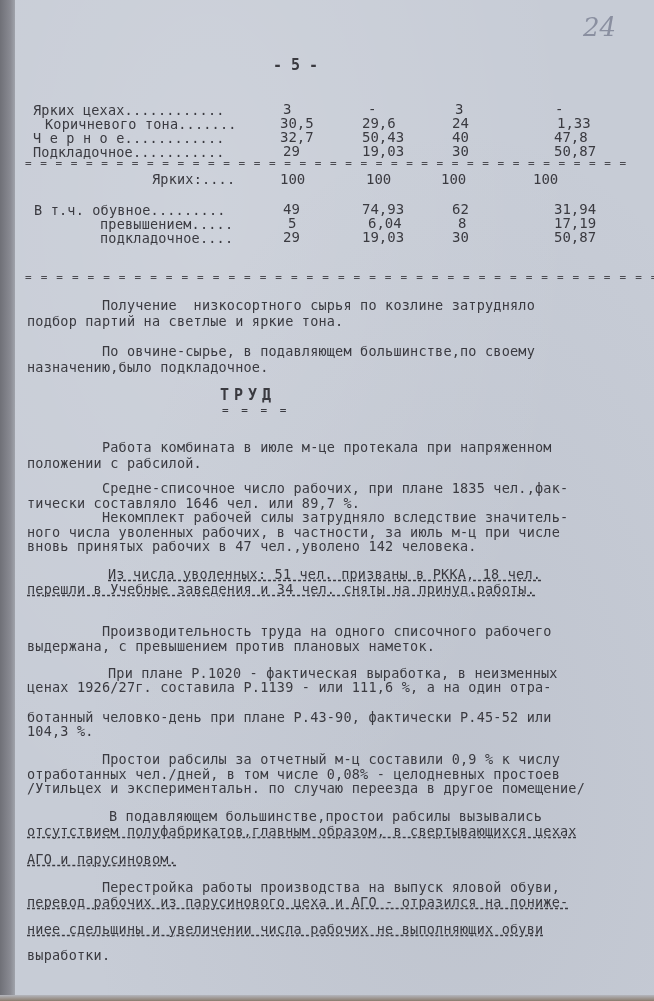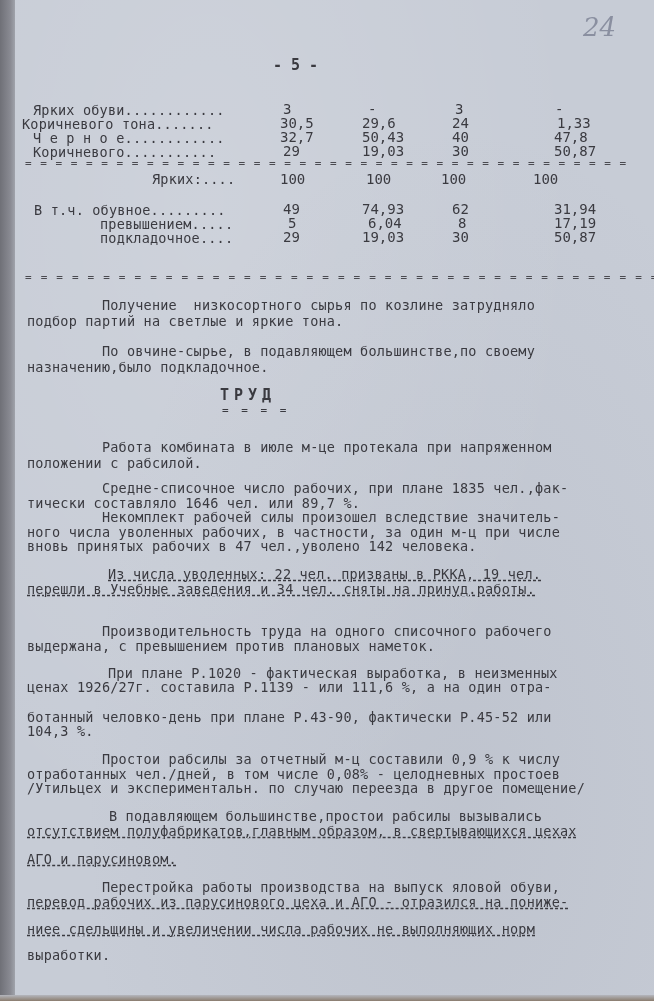--- a/index.html
+++ b/index.html
@@ -39,39 +39,39 @@
 </head>
 <body>
 
 <div class="edge-left"></div>
 <div class="page"></div>
 
 <div class="handwritten">24</div>
 <div class="pagenum">- 5 -</div>
 
 <div>
-  <div class="t" style="left:33px;top:103px">Ярких обуви............</div>
+  <div class="t" style="left:33px;top:103px">Ярких цехах............</div>
   <div class="num" style="left:283px;top:102px">3</div>
   <div class="num" style="left:368px;top:102px">-</div>
   <div class="num" style="left:455px;top:102px">3</div>
   <div class="num" style="left:555px;top:102px">-</div>
 
-  <div class="t" style="left:22px;top:117px">Коричневого тона.......</div>
+  <div class="t" style="left:45px;top:117px">Коричневого тона.......</div>
   <div class="num" style="left:280px;top:116px">30,5</div>
   <div class="num" style="left:362px;top:116px">29,6</div>
   <div class="num" style="left:452px;top:116px">24</div>
   <div class="num" style="left:557px;top:116px">1,33</div>
 
   <div class="t" style="left:33px;top:131px">Ч е р н о е............</div>
   <div class="num" style="left:280px;top:130px">32,7</div>
   <div class="num" style="left:362px;top:130px">50,43</div>
   <div class="num" style="left:452px;top:130px">40</div>
   <div class="num" style="left:554px;top:130px">47,8</div>
 
-  <div class="t" style="left:33px;top:145px">Коричневого...........</div>
+  <div class="t" style="left:33px;top:145px">Подкладочное...........</div>
   <div class="num" style="left:283px;top:144px">29</div>
   <div class="num" style="left:362px;top:144px">19,03</div>
   <div class="num" style="left:452px;top:144px">30</div>
   <div class="num" style="left:554px;top:144px">50,87</div>
 
   <div class="eqline" style="top:157px;font-size:11px;letter-spacing:1px">= = = = = = = = = = = = = = = = = = = = = = = = = = = = = = = = = = = = = = = =</div>
 
   <div class="t" style="left:152px;top:172px">Ярких:....</div>
   <div class="num" style="left:280px;top:172px">100</div>
   <div class="num" style="left:366px;top:172px">100</div>
@@ -104,41 +104,41 @@
 <div class="t" style="left:27px;top:344px">         По овчине-сырье, в подавляющем большинстве,по своему</div>
 <div class="t" style="left:27px;top:360px">назначению,было подкладочное.</div>
 
 <div class="title">ТРУД</div>
 <div class="title-eq">= = = =</div>
 
 <div class="t" style="left:27px;top:440px">         Работа комбината в июле м-це протекала при напряженном</div>
 <div class="t" style="left:27px;top:456px">положении с рабсилой.</div>
 <div class="t" style="left:27px;top:481px">         Средне-списочное число рабочих, при плане 1835 чел.,фак-</div>
 <div class="t" style="left:27px;top:496px">тически составляло 1646 чел. или 89,7 %.</div>
-<div class="t" style="left:27px;top:510px">         Некомплект рабочей силы произошел вследствие значитель-</div>
-<div class="t" style="left:27px;top:525px">ного числа уволенных рабочих, в частности, за один м-ц при числе</div>
+<div class="t" style="left:27px;top:510px">         Некомплект рабочей силы затрудняло вследствие значитель-</div>
+<div class="t" style="left:27px;top:525px">ного числа уволенных рабочих, в частности, за июль м-ц при числе</div>
 <div class="t" style="left:27px;top:539px">вновь принятых рабочих в 47 чел.,уволено 142 человека.</div>
 
-<div class="t ul" style="left:108px;top:567px">Из числа уволенных: 22 чел. призваны в РККА, 19 чел.</div>
+<div class="t ul" style="left:108px;top:567px">Из числа уволенных: 51 чел. призваны в РККА, 18 чел.</div>
 <div class="t ul" style="left:27px;top:582px">перешли в Учебные заведения и 34 чел. сняты на принуд.работы.</div>
 
 <div class="t" style="left:27px;top:624px">         Производительность труда на одного списочного рабочего</div>
 <div class="t" style="left:27px;top:639px">выдержана, с превышением против плановых наметок.</div>
 
 <div class="t" style="left:108px;top:666px">При плане Р.1020 - фактическая выработка, в неизменных</div>
 <div class="t" style="left:27px;top:680px">ценах 1926/27г. составила Р.1139 - или 111,6 %, а на один отра-</div>
 <div class="t" style="left:27px;top:710px">ботанный человко-день при плане Р.43-90, фактически Р.45-52 или</div>
 <div class="t" style="left:27px;top:724px">104,3 %.</div>
 
 <div class="t" style="left:27px;top:752px">         Простои рабсилы за отчетный м-ц составили 0,9 % к числу</div>
 <div class="t" style="left:27px;top:767px">отработанных чел./дней, в том числе 0,08% - целодневных простоев</div>
 <div class="t" style="left:27px;top:781px">/Утильцех и экспериментальн. по случаю переезда в другое помещение/</div>
 
 <div class="t" style="left:34px;top:809px">         В подавляющем большинстве,простои рабсилы вызывались</div>
 <div class="t ul" style="left:27px;top:824px">отсутствием полуфабрикатов,главным образом, в свертывающихся цехах</div>
 <div class="t ul" style="left:27px;top:852px">АГО и парусиновом.</div>
 
 <div class="t" style="left:27px;top:880px">         Перестройка работы производства на выпуск яловой обуви,</div>
 <div class="t ul" style="left:27px;top:895px">перевод рабочих из парусинового цеха и АГО - отразился на пониже-</div>
-<div class="t ul" style="left:27px;top:922px">ниее сдельщины и увеличении числа рабочих не выполняющих норм</div>
+<div class="t ul" style="left:27px;top:922px">ниее сдельщины и увеличении числа рабочих не выполняющих обуви</div>
 <div class="t" style="left:27px;top:948px">выработки.</div>
 
 <div class="bottom-edge"></div>
 
 </body></html>

